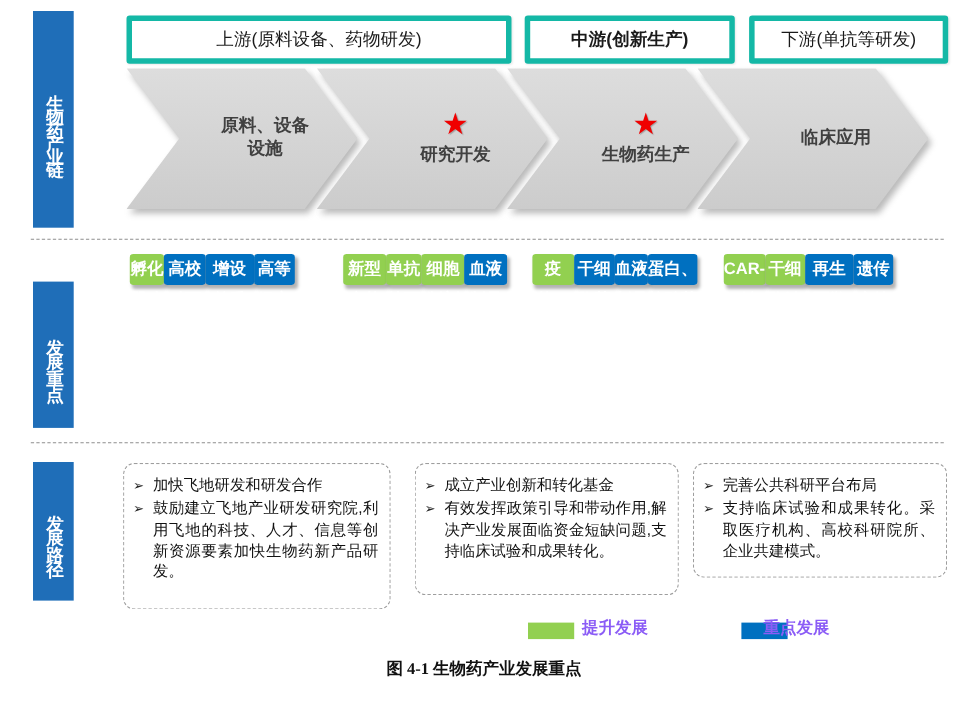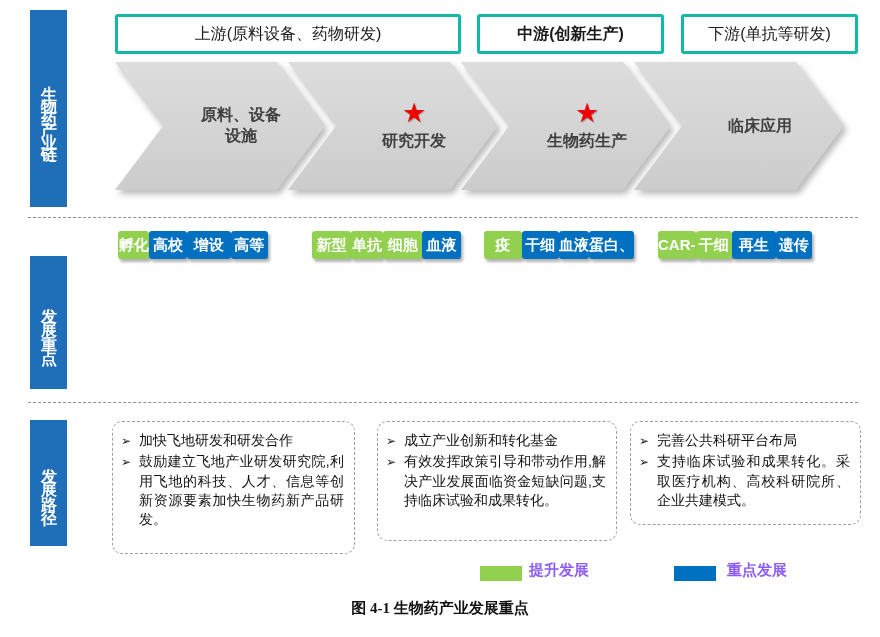--- a/index.html
+++ b/index.html
@@ -12,21 +12,21 @@
   .side-1{top:10px;height:197px;}
   .side-2{top:256px;height:133px;letter-spacing:14px;}
   .side-3{top:420px;height:126px;letter-spacing:14px;}
 
   
   .sep{position:absolute;left:28px;width:830px;height:0;border-top:1px dashed #8f8f8f;}
   .sep-1{top:217px;}
   .sep-2{top:402px;}
 
   
-  .hd{position:absolute;top:14px;height:34px;background:#fff;border:3px solid #14b8a6;border-radius:3px;
+  .hd{position:absolute;top:14px;height:34px;background:#fff;border:5px solid #14b8a6;border-radius:3px;
       display:flex;align-items:center;justify-content:center;font-size:16px;color:#1a1a1a;
       box-shadow:1px 1px 2px rgba(0,0,0,0.08);}
   .hd-1{left:115px;width:340px;}
   .hd-2{left:477px;width:181px;font-weight:bold;}
   .hd-3{left:681px;width:171px;}
 
   
   .chev{position:absolute;top:62px;width:210px;height:128px;filter:drop-shadow(3px 4px 3px rgba(100,100,100,0.45));}
   .chev-1{left:115px;}.chev-2{left:288px;}.chev-3{left:461px;}.chev-4{left:634px;}
   .chev-shape{position:absolute;inset:0;background:linear-gradient(180deg,#dddddd,#cccccc);
@@ -57,21 +57,21 @@
   .bullet{display:flex;gap:3px;font-size:14px;line-height:1.38;color:#111;}
   .bullet .mk{flex:0 0 15px;font-size:12px;padding-top:2px;color:#222;}
   .bullet .tx{text-align:justify;}
 
   
   .legend-swatch{position:absolute;top:566px;width:42px;height:15px;}
   .ls-1{left:480px;}
   .ls-2{left:674px;}
   .legend-label{position:absolute;top:561px;font-size:15px;font-weight:bold;color:#8b5cf6;}
   .ll-1{left:529px;}
-  .ll-2{left:727px;}
+  .ll-2{left:694px;}
 
   
   .caption{position:absolute;top:599px;left:0;width:100%;text-align:center;
       font-family:"Liberation Serif",serif;font-weight:bold;font-size:15px;color:#111;}
 </style>
 </head>
 <body>
 
 <div class="canvas">
 

